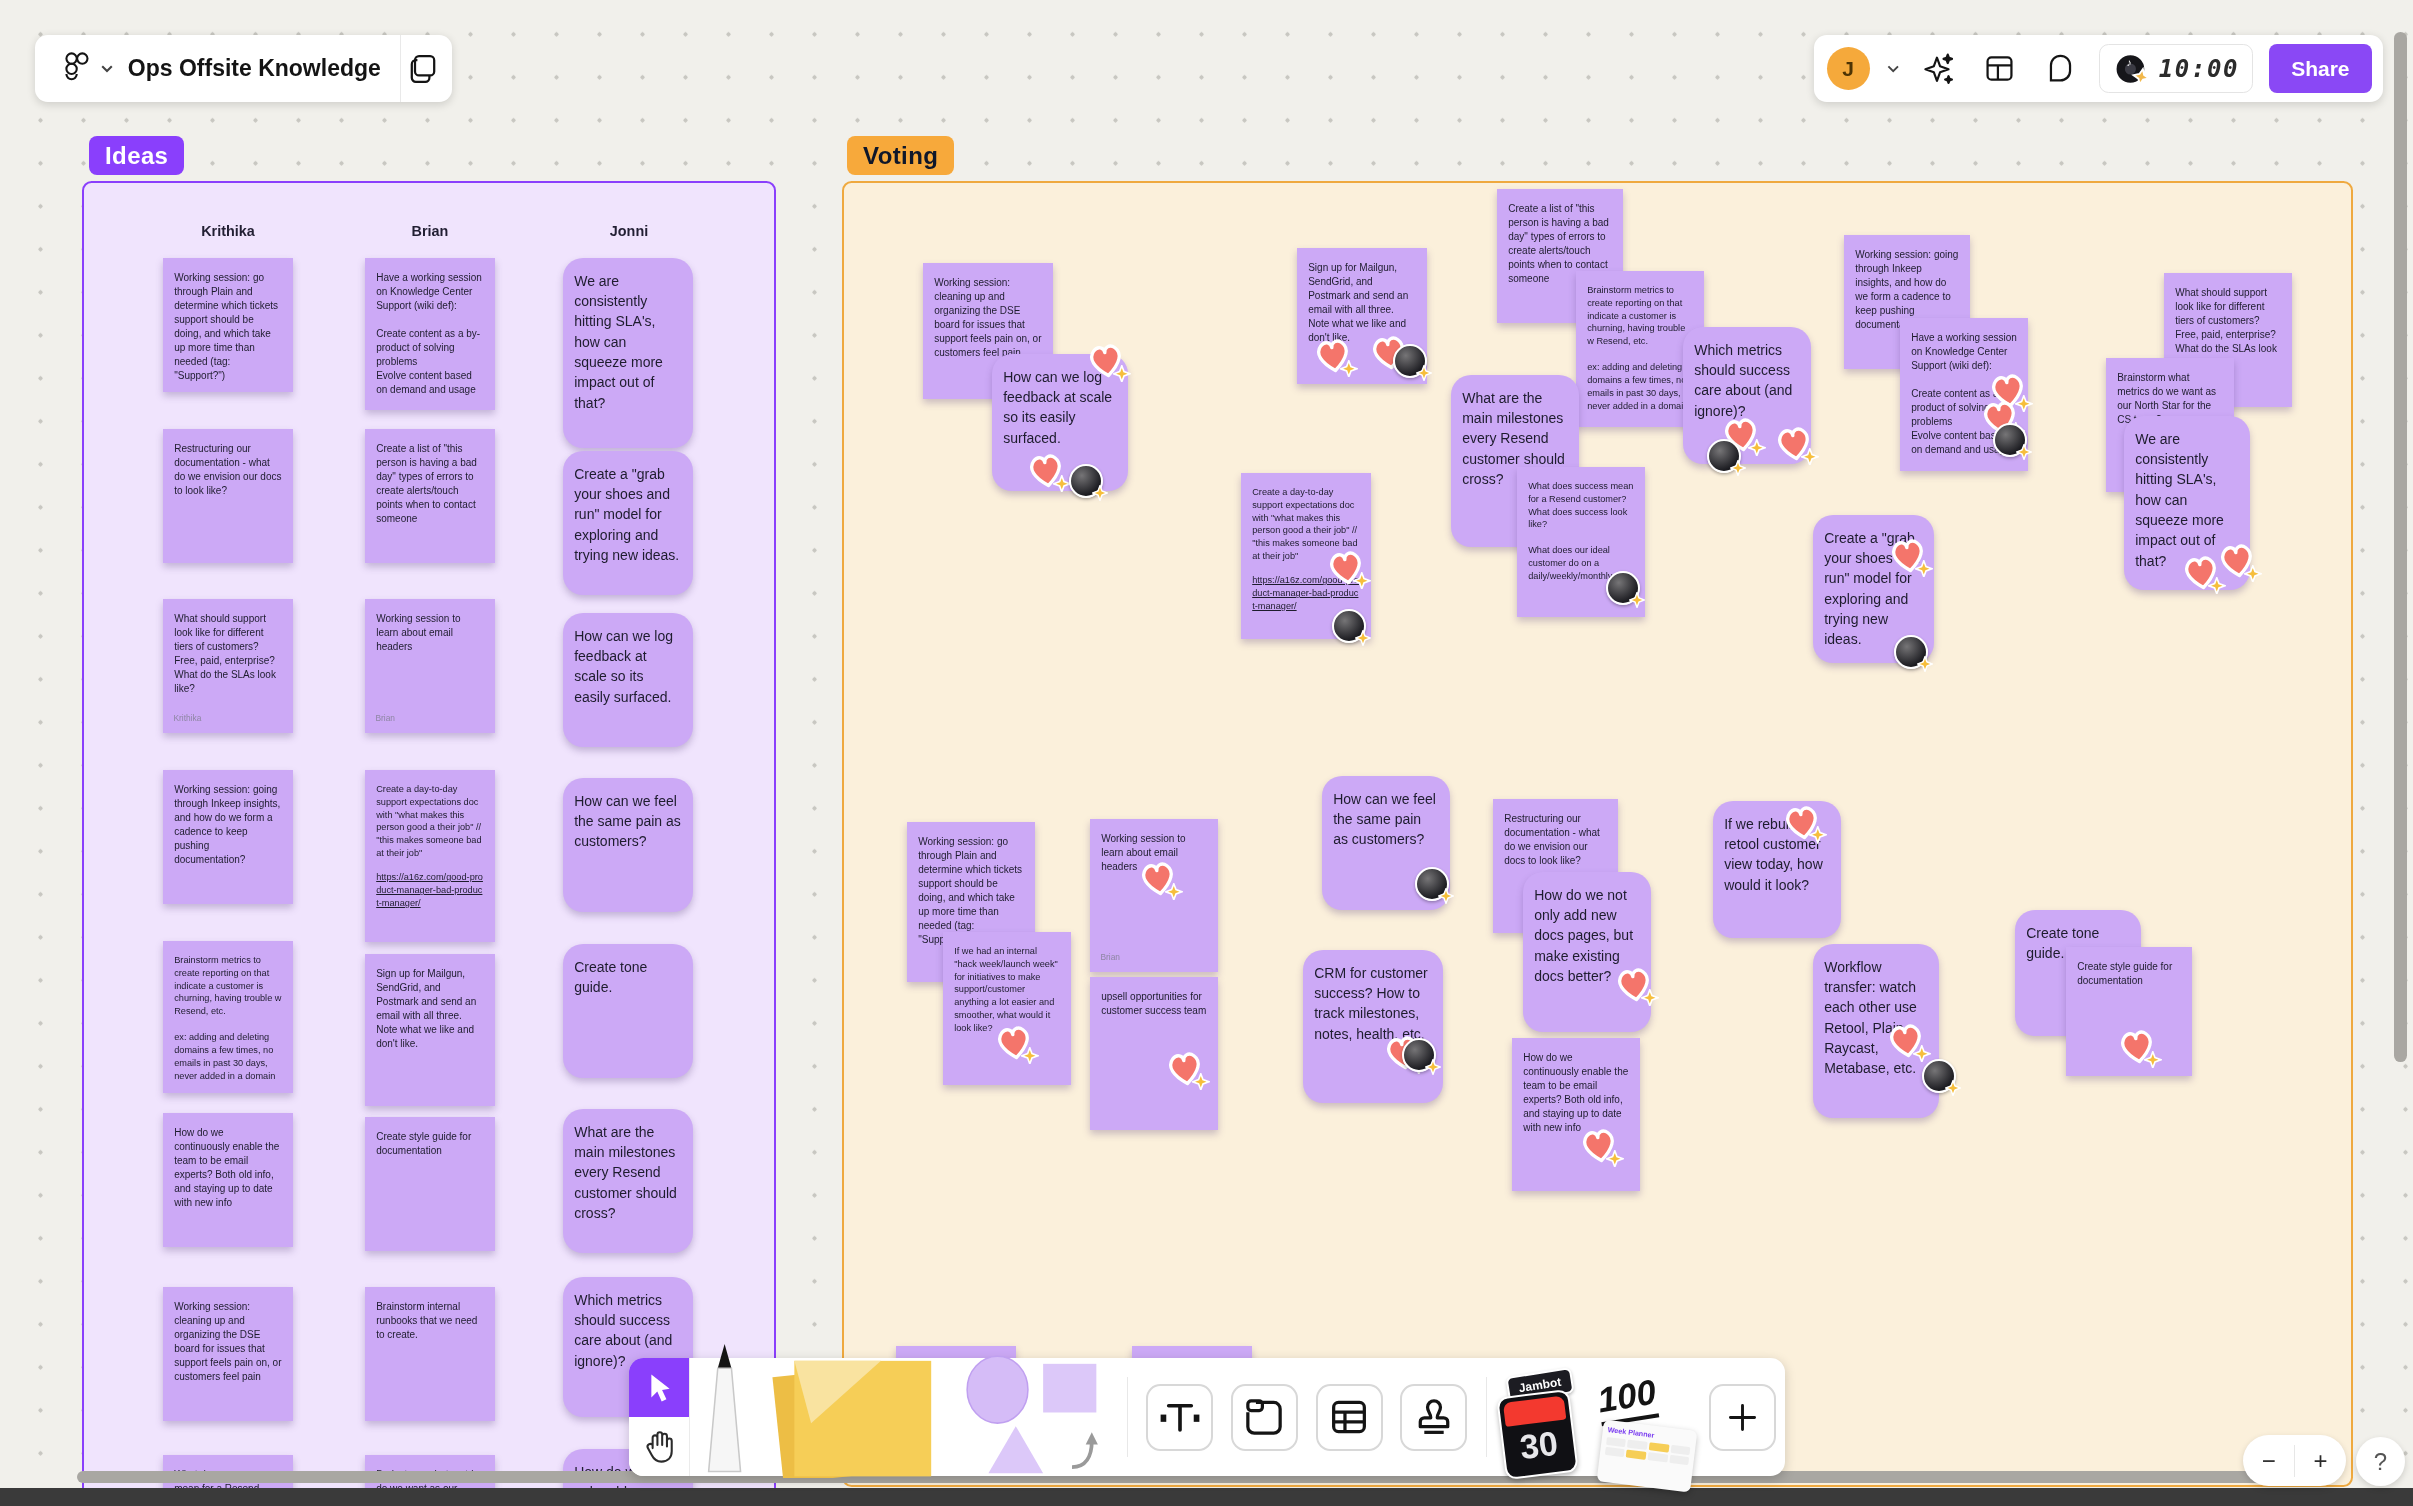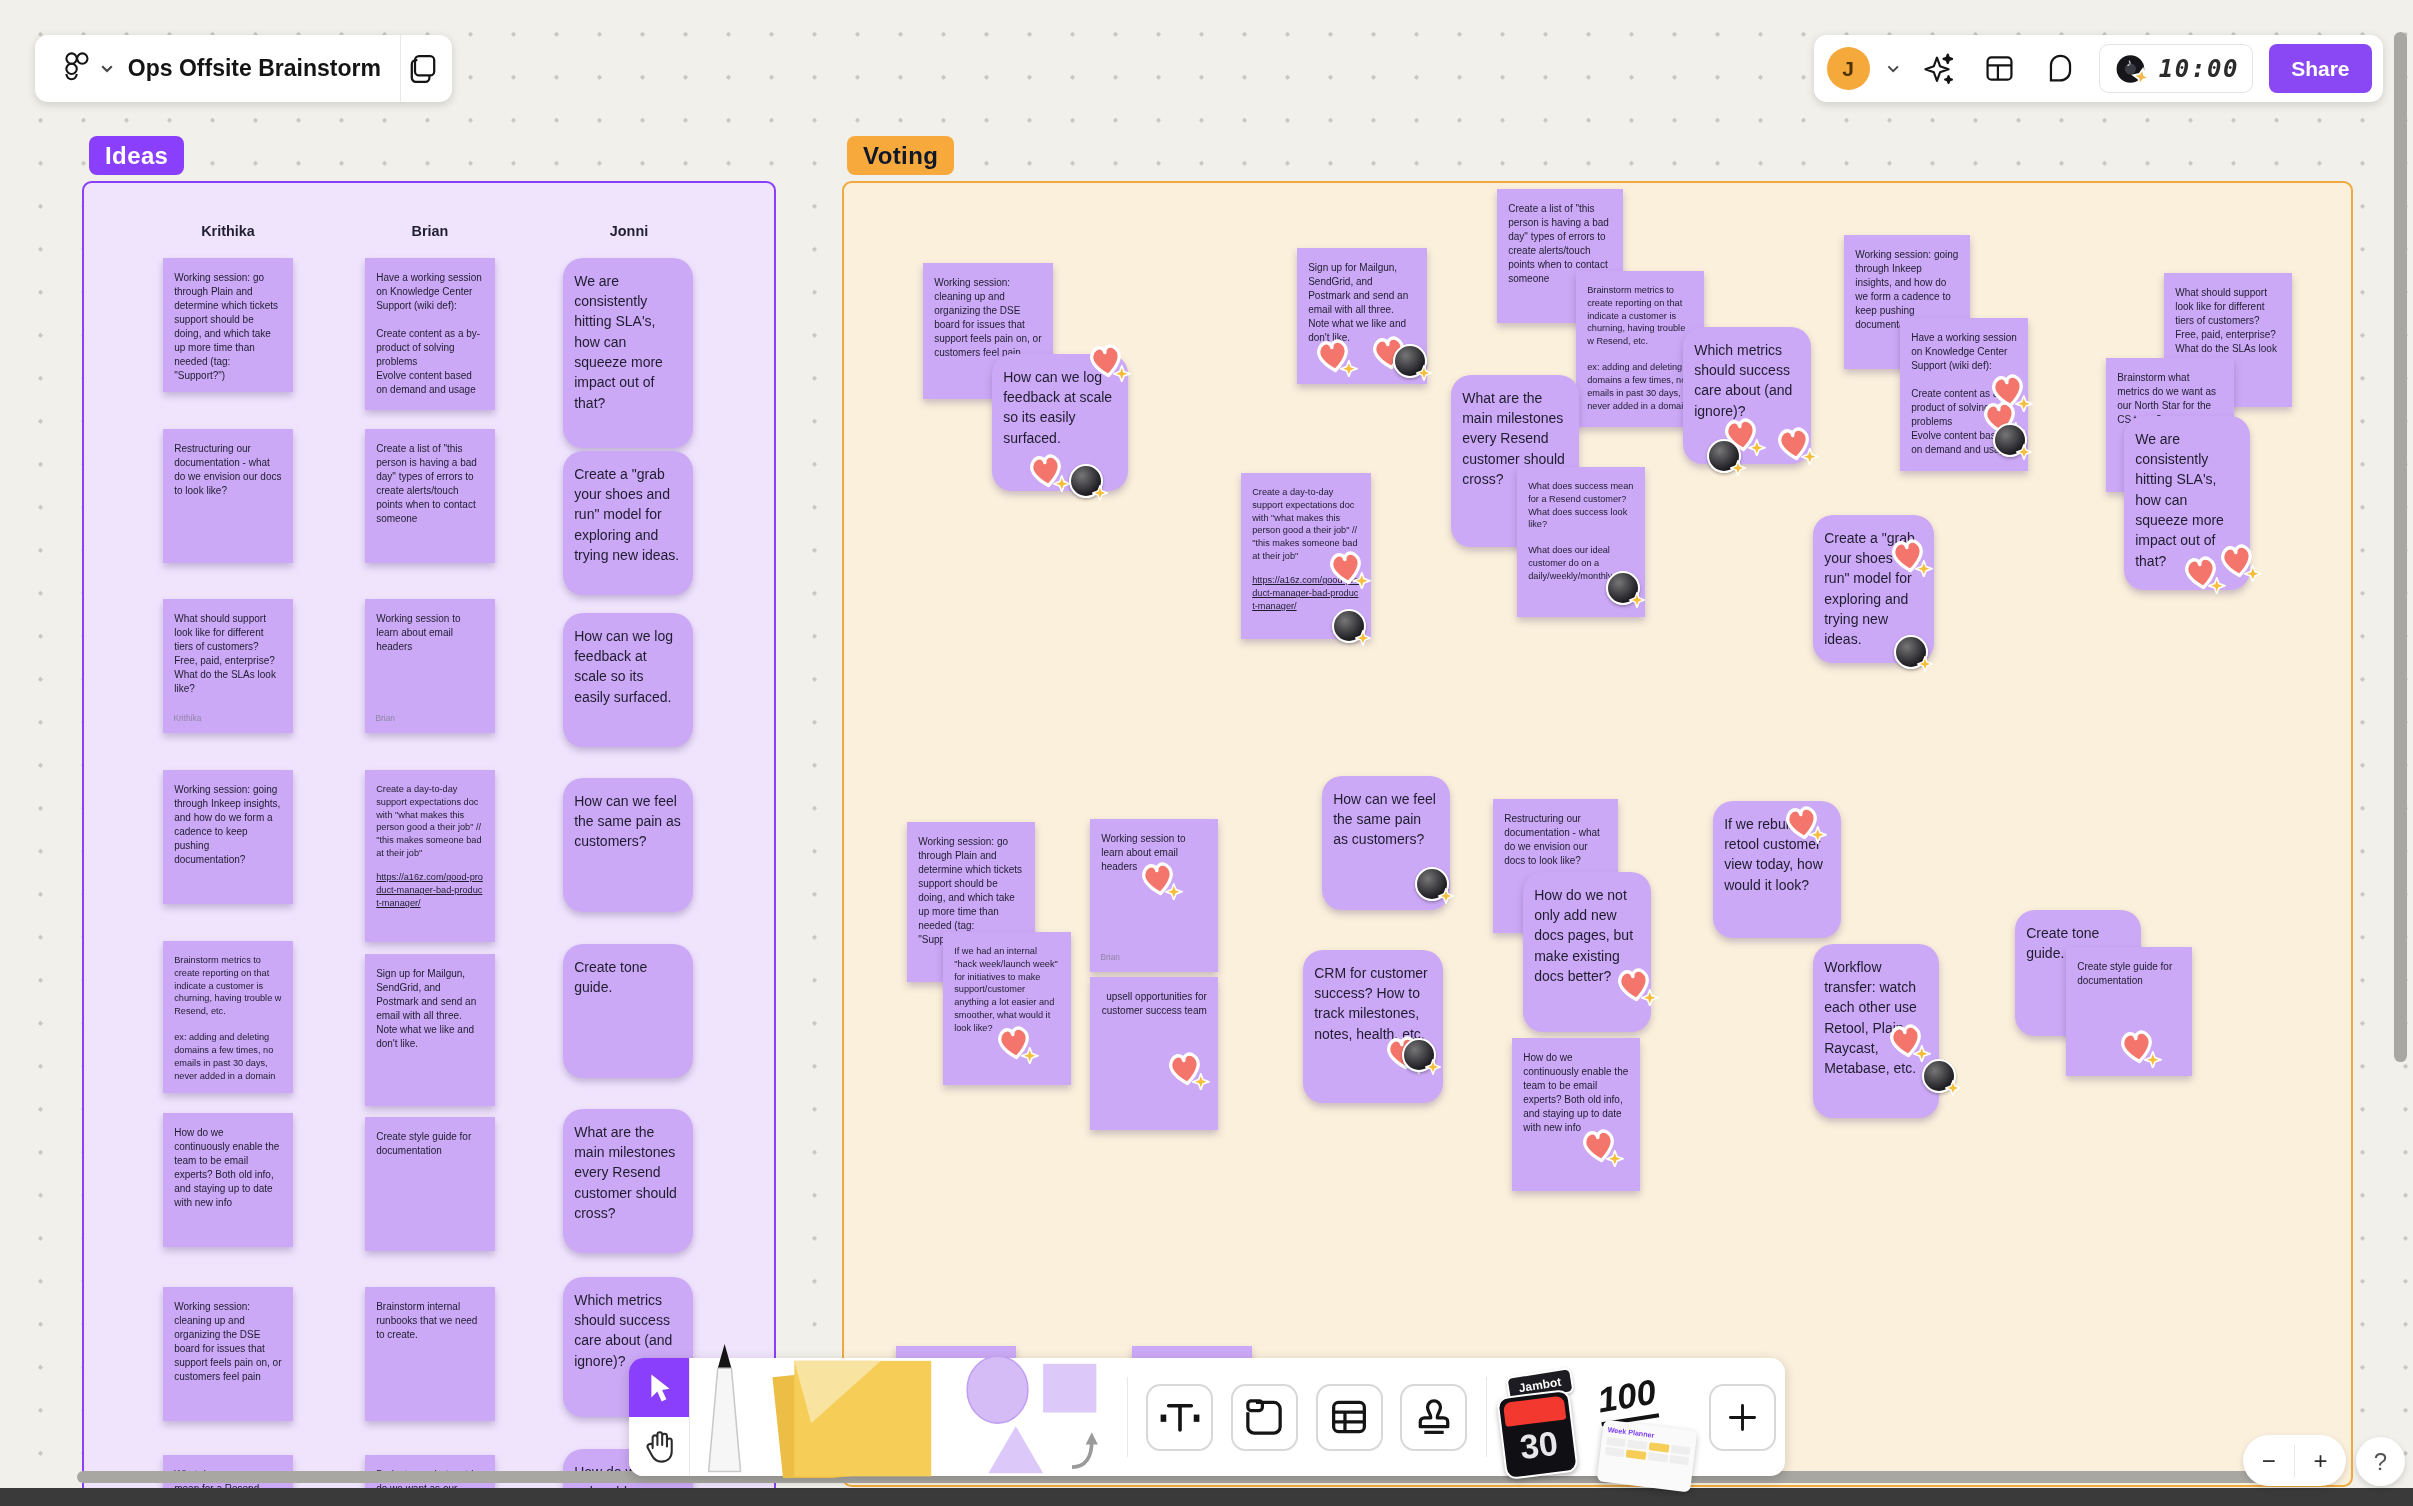--- a/index.html
+++ b/index.html
@@ -431,21 +431,21 @@
           <span class="heart-wrap" style="display:block">
             <svg width="40" height="38" viewBox="0 0 48 46">
               <path d="M24 42 C 8 30, 3 18, 11 10 C 17 4, 24 8, 24 14 C 24 8, 31 4, 37 10 C 45 18, 40 30, 24 42 Z" fill="#F4756B" stroke="#fff" stroke-width="4" stroke-linejoin="round"></path>
             </svg>
           </span>
           <svg class="spark" width="17.6" height="17.6" viewBox="0 0 24 24">
             <path d="M12 1 L15 9 L23 12 L15 15 L12 23 L9 15 L1 12 L9 9 Z" fill="#F6BE3C" stroke="#fff" stroke-width="2.2"></path>
           </svg>
         </span>
       </div>
-      <div class="note" style="left: 1090px; top: 977px; width: 128px; height: 153px; text-align: right;">
+      <div class="note" style="left: 1090px; top: 977px; width: 128px; height: 153px;">
         <span class="note-text">upsell opportunities for customer success team</span>
         <span class="sticker" style="left: 75px; top: 72px;">
           <span class="heart-wrap" style="display:block">
             <svg width="40" height="38" viewBox="0 0 48 46">
               <path d="M24 42 C 8 30, 3 18, 11 10 C 17 4, 24 8, 24 14 C 24 8, 31 4, 37 10 C 45 18, 40 30, 24 42 Z" fill="#F4756B" stroke="#fff" stroke-width="4" stroke-linejoin="round"></path>
             </svg>
           </span>
           <svg class="spark" width="17.6" height="17.6" viewBox="0 0 24 24">
             <path d="M12 1 L15 9 L23 12 L15 15 L12 23 L9 15 L1 12 L9 9 Z" fill="#F6BE3C" stroke="#fff" stroke-width="2.2"></path>
           </svg>
@@ -571,21 +571,21 @@
         <circle cx="23" cy="9.5" r="6.5"></circle>
         <rect x="3" y="16" width="13" height="13" rx="6.5"></rect>
         <path d="M16 29 a6.5 6.5 0 1 1 -13 0"></path>
       </svg>
     </span>
     <span>
       <svg width="16" height="11.2" viewBox="0 0 20 14" fill="none" stroke="#444" stroke-width="2.6">
           <path d="M4 4 l6 6 6-6"></path>
         </svg>
     </span>
-    <span id="page-title">Ops Offsite Brainstorm</span>
+    <span id="page-title">Ops Offsite Knowledge</span>
     <span class="vdiv"></span>
     <span class="hicon">
       <svg width="32" height="32" viewBox="0 0 40 40" fill="none" stroke="#141414" stroke-width="2.8">
         <rect x="10" y="4" width="24" height="24" rx="5"></rect>
         <path d="M28 28 v3 a5 5 0 0 1 -5 5 H11 a5 5 0 0 1 -5 -5 V14 a5 5 0 0 1 5 -5 h2"></path>
       </svg>
     </span>
   </div>
 
   <div class="pill" id="header-right">

